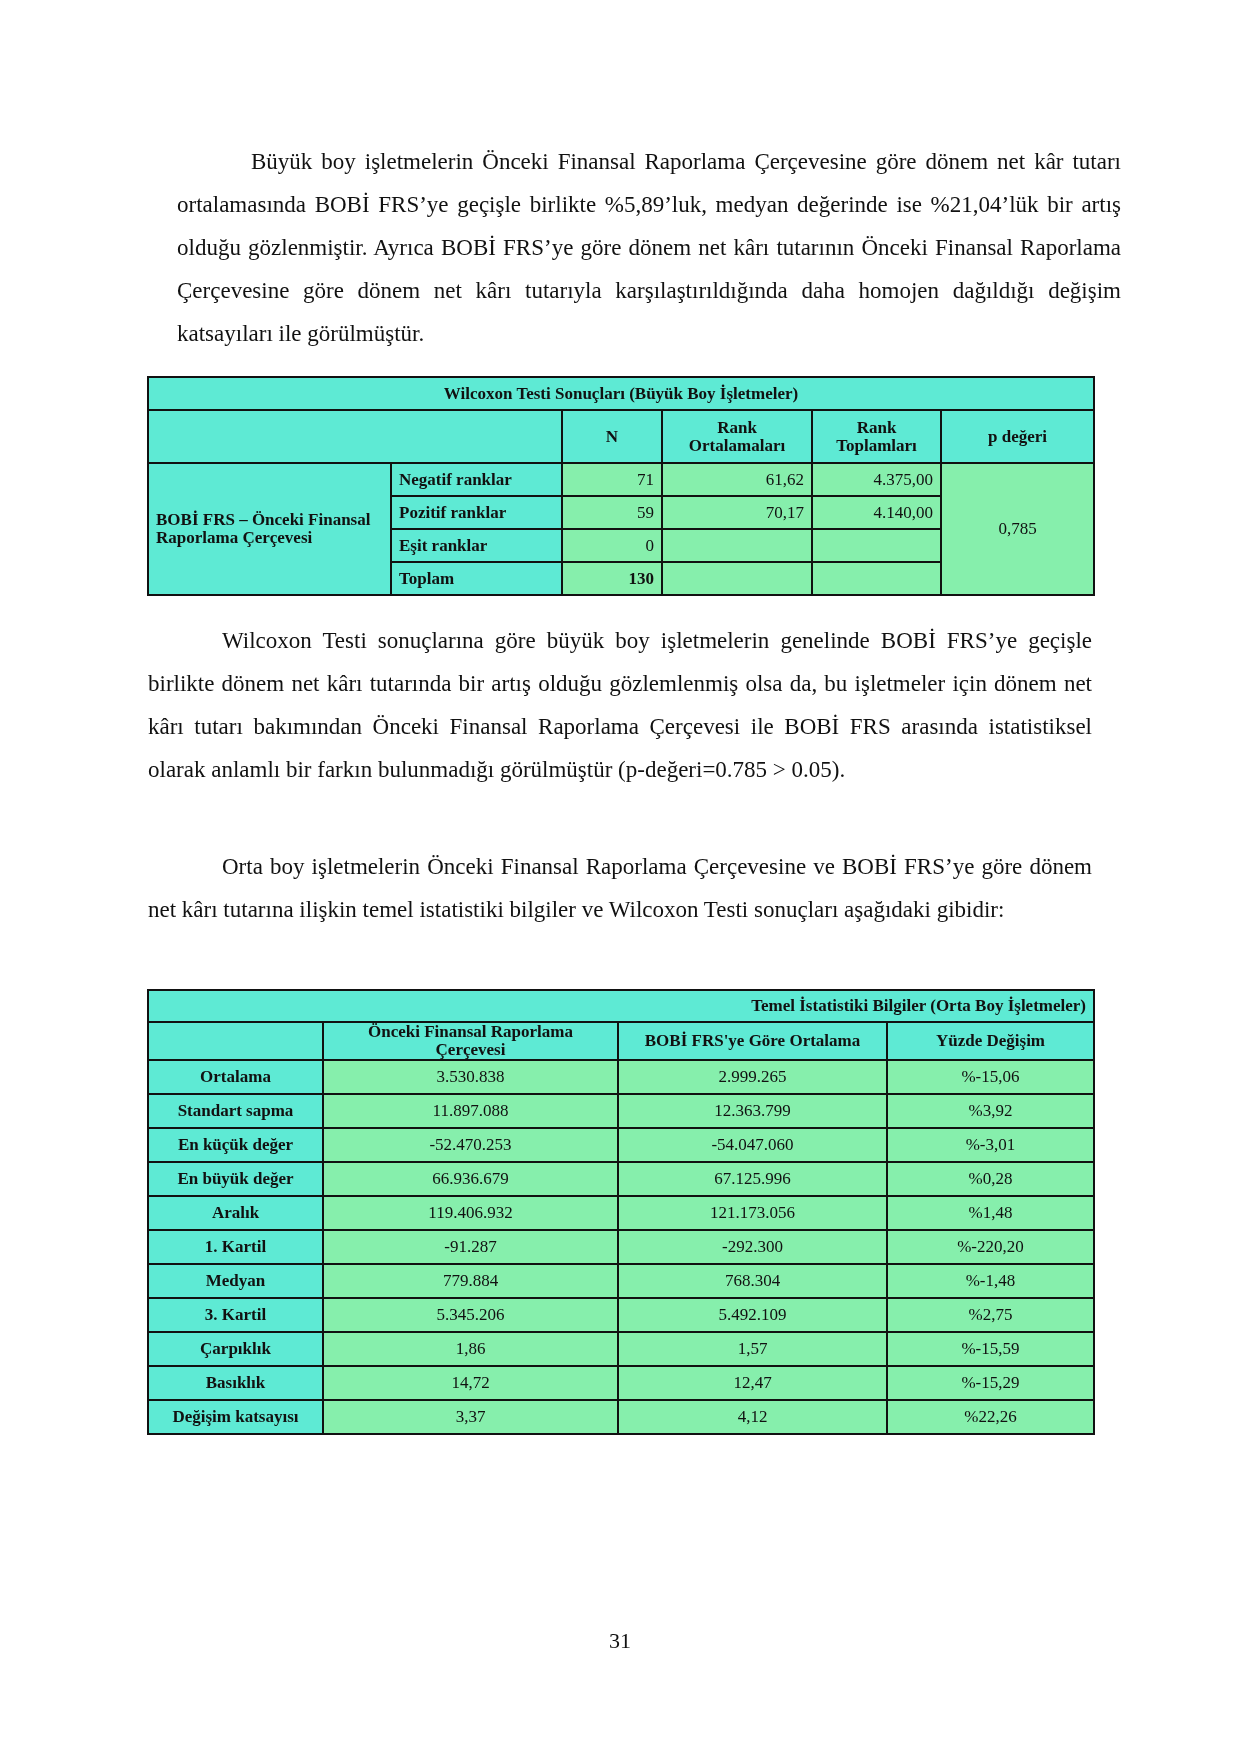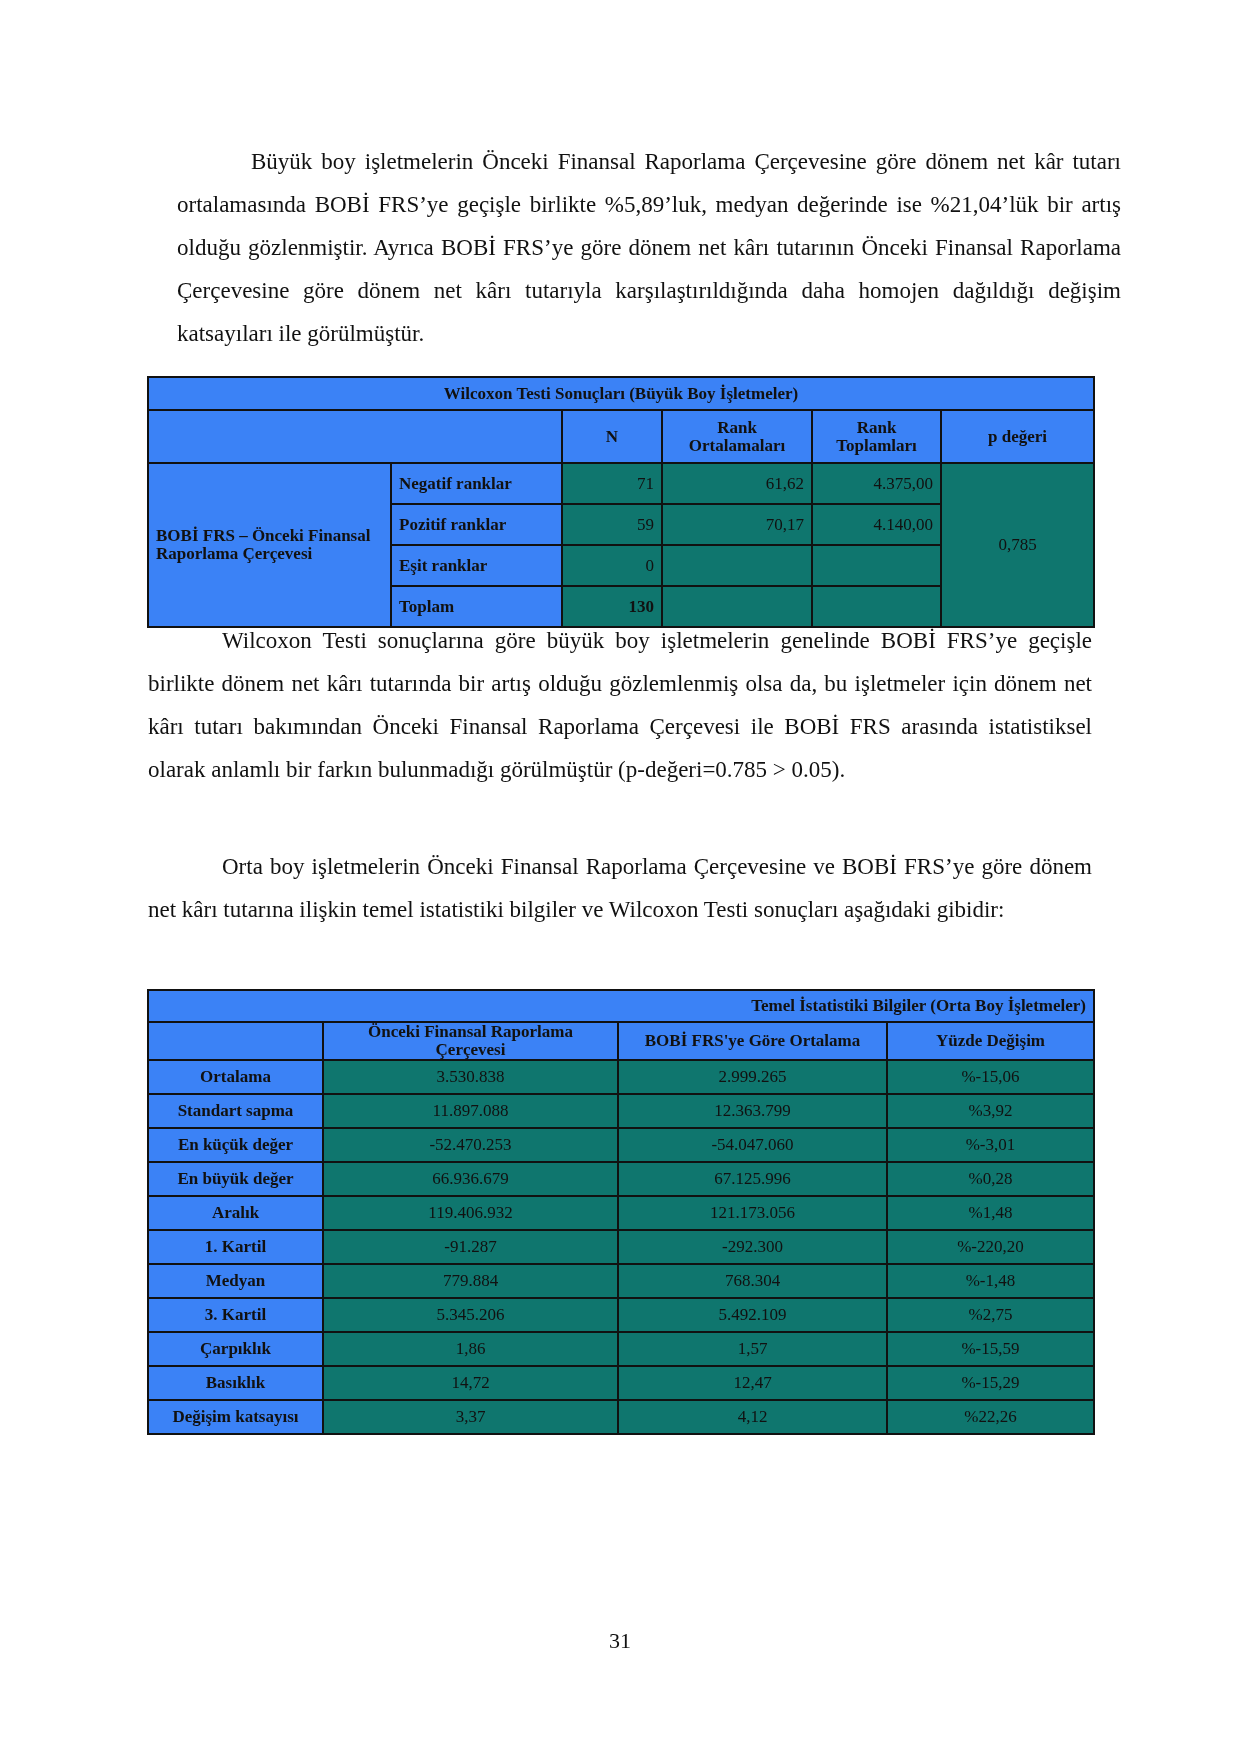--- a/index.html
+++ b/index.html
@@ -9,31 +9,31 @@
             text-align: justify; margin: 0; }
     .para .indent { display: inline-block; width: 74px; }
     #p1 { top: 140px; margin-left: 29px; }
     #p2 { top: 619px; }
     #p3 { top: 845px; }
 
     table.t { position: absolute; left: 147px; border-collapse: collapse; table-layout: fixed;
               font-family: "Liberation Serif", "DejaVu Serif", serif; }
     table.t td, table.t th { border: 2px solid #111; padding: 0 7px; box-sizing: border-box;
               font-size: 17px; line-height: 18px; }
-    .y { background: #3b82f6; }
-    .g { background: #0f766e; }
+    .y { background: #5eead4; }
+    .g { background: #86efac; }
     .b { font-weight: bold; }
     .c { text-align: center; }
     .r { text-align: right; }
     .l { text-align: left; }
 
     #t1 { top: 376px; width: 946px; }
     #t1 .title td { height: 33px; }
     #t1 .hdr td { height: 53px; }
-    #t1 .row td { height: 41px; }
+    #t1 .row td { height: 33px; }
 
     #t2 { top: 989px; width: 946px; }
     #t2 .title td { height: 32px; text-align: right; }
     #t2 .hdr td { height: 31px; }
     #t2 .row td { height: 34px; text-align: center; }
 
     .pageno { position: absolute; top: 1628px; left: 0; width: 1240px; text-align: center;
               font-size: 22px; }
   </style>
 </head>

